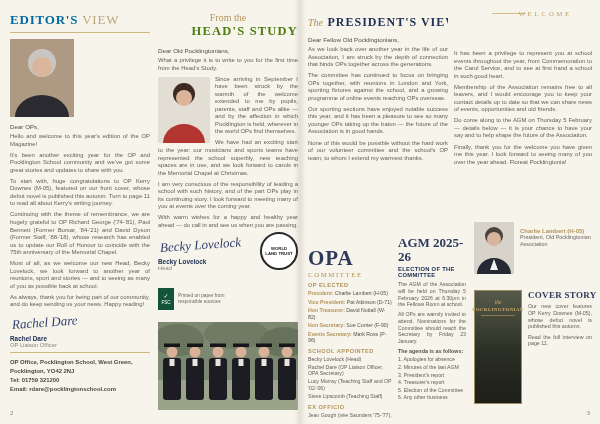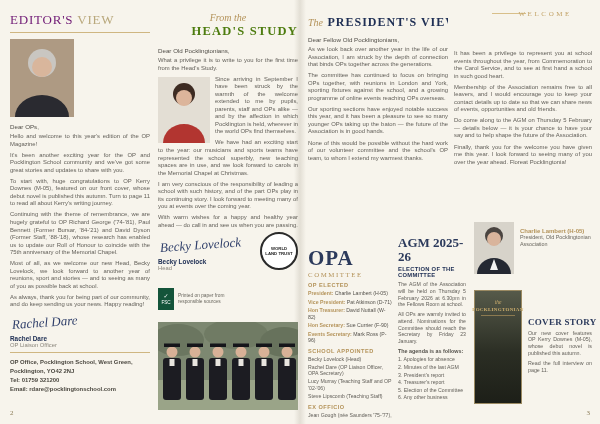--- a/index.html
+++ b/index.html
@@ -1,24 +1,24 @@
 <!DOCTYPE html>
 <html><head>
 <meta charset="utf-8">
 <style>
   html,body{margin:0;padding:0;background:#e9e5da;}
   .sheet{position:relative;width:600px;height:424px;background:#f7f4ec;overflow:hidden;
          font-family:"Liberation Sans",sans-serif;color:#63605a;}
   .gutter{position:absolute;left:294px;top:0;width:12px;height:424px;
           background:linear-gradient(90deg,rgba(90,78,55,0),rgba(90,78,55,.13) 50%,rgba(90,78,55,0));}
   .ed-heading{font-family:"Liberation Serif",serif;font-size:13px;letter-spacing:.8px;white-space:nowrap;}
-  .w1{color:#701a75;font-weight:400;margin-top:23px;}
+  .w1{color:#0369a1;font-weight:700;margin-top:23px;}
   .w2{color:#b9a87c;font-weight:400;}
   .gold-rule{height:1px;background:#cfb681;margin:4px 0 6px 0;}
-  .script-head{font-family:"Liberation Serif",serif;font-style:italic;color:#b4935a;font-size:10px;text-align:center;}
+  .script-head{font-family:"Liberation Serif",serif;color:#b4935a;font-size:10px;text-align:center;}
   .main-head{font-family:"Liberation Serif",serif;color:#4d7c0f;font-weight:700;font-size:12.5px;
              letter-spacing:1.2px;text-align:right;margin:1px 0 6px 0;white-space:nowrap;}
   .pres-head{text-align:center;margin-bottom:6px;white-space:nowrap;}
   .pres-head .the{font-family:"Liberation Serif",serif;font-style:italic;color:#b4935a;font-size:10px;}
   .pres-head .rest{font-family:"Liberation Serif",serif;color:#203055;font-weight:700;font-size:12px;letter-spacing:1px;}
   .welcome{position:absolute;top:10px;right:28px;color:#c3a368;font-size:7px;letter-spacing:2.6px;
            font-family:"Liberation Serif",serif;}
   .welcome-rule{position:absolute;top:13px;right:74px;width:34px;height:1px;background:#d8bf8a;}
   
   .colA{position:absolute;left:10px;top:12px;width:140px;}
@@ -64,21 +64,21 @@
   .agm-heading{font-family:"Liberation Serif",serif;font-size:13px;color:#2c3a5c;font-weight:700;line-height:1.05;}
   .agm-sub{font-size:5.8px;font-weight:700;color:#203055;letter-spacing:.3px;margin:3px 0;}
   .agm .para{font-size:5.2px;}
   .agenda-label{font-size:5.4px;font-weight:700;color:#55524c;margin:3px 0 2px 0;}
   .agenda .para{text-align:left;margin-bottom:1px;}
   
   .pres-caption{position:absolute;left:474px;top:222px;width:118px;display:flex;gap:6px;}
   .pres-photo{width:40px;height:52px;}
   .cap-name{font-size:6px;font-weight:700;color:#b4935a;margin-top:6px;}
   .cap-role{font-size:5.4px;color:#6a675f;line-height:1.3;}
-  .cover{position:absolute;left:474px;top:290px;width:118px;display:flex;gap:6px;align-items:center;}
+  .cover{position:absolute;left:474px;top:290px;width:118px;display:flex;gap:6px;}
   .cover-thumb{width:48px;height:114px;background:linear-gradient(180deg,#565a4a,#2b2e24 55%,#1d1f18);
                display:flex;flex-direction:column;align-items:center;padding-top:9px;box-sizing:border-box;
                border:1px solid #9b8a62;}
   .cover-the{font-family:"Liberation Serif",serif;font-style:italic;color:#cdae6d;font-size:5.5px;line-height:1;}
   .cover-title{font-family:"Liberation Serif",serif;color:#cdae6d;font-size:5px;font-weight:700;letter-spacing:.3px;margin-top:1px;}
   .cover-rule{width:34px;height:1px;background:#8c7a50;margin-top:3px;}
   .cover-textcol{width:64px;}
   .cover-heading{font-family:"Liberation Serif",serif;font-size:9px;color:#2c3a5c;font-weight:700;letter-spacing:.3px;margin-bottom:3px;white-space:nowrap;}
   .cover .para{font-size:5.3px;}
 </style>

